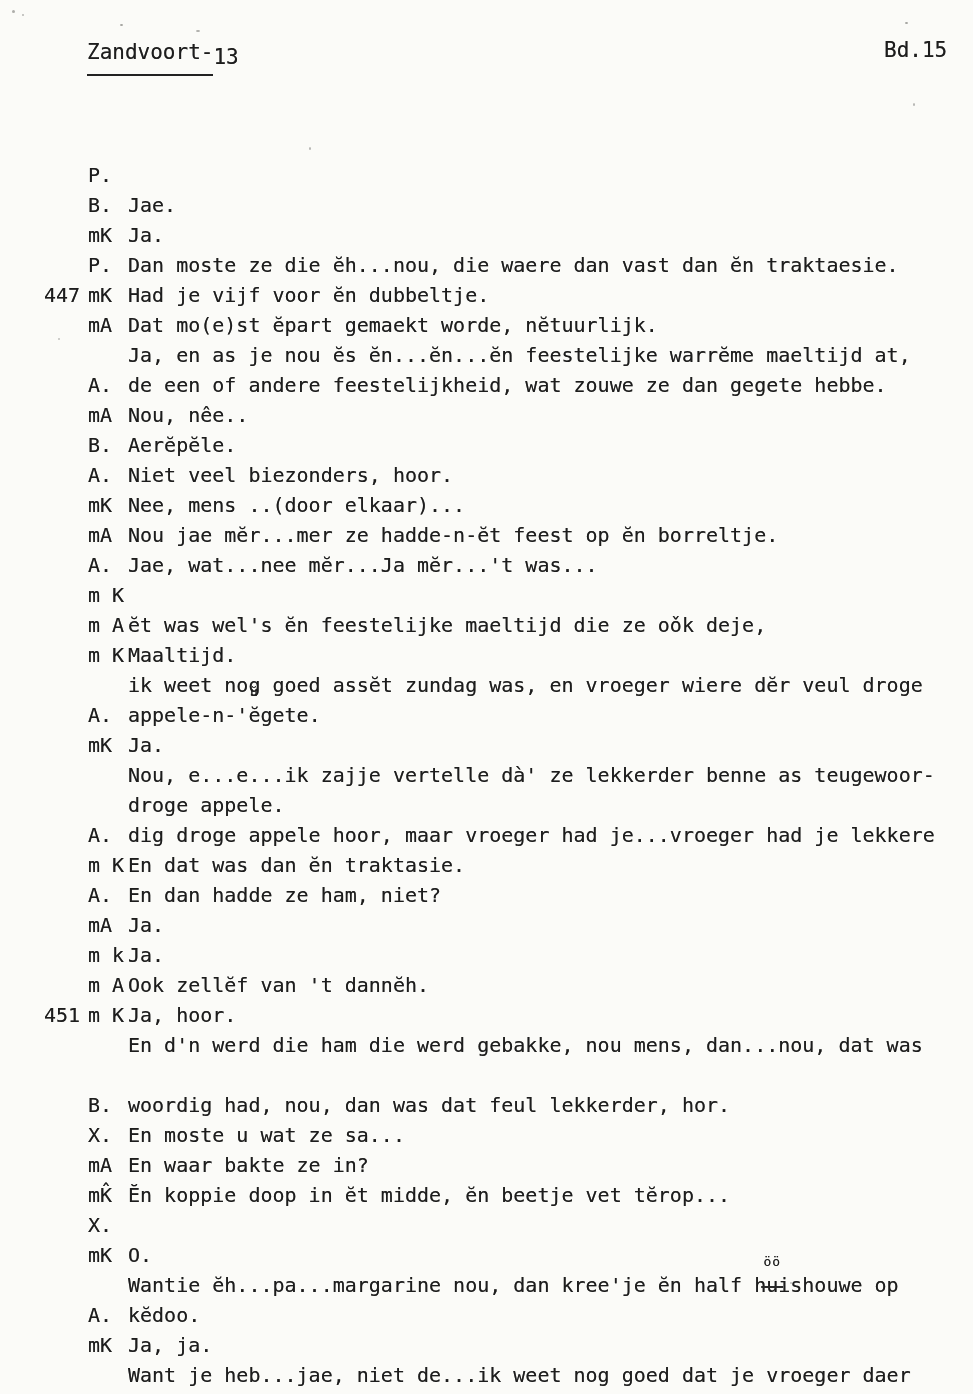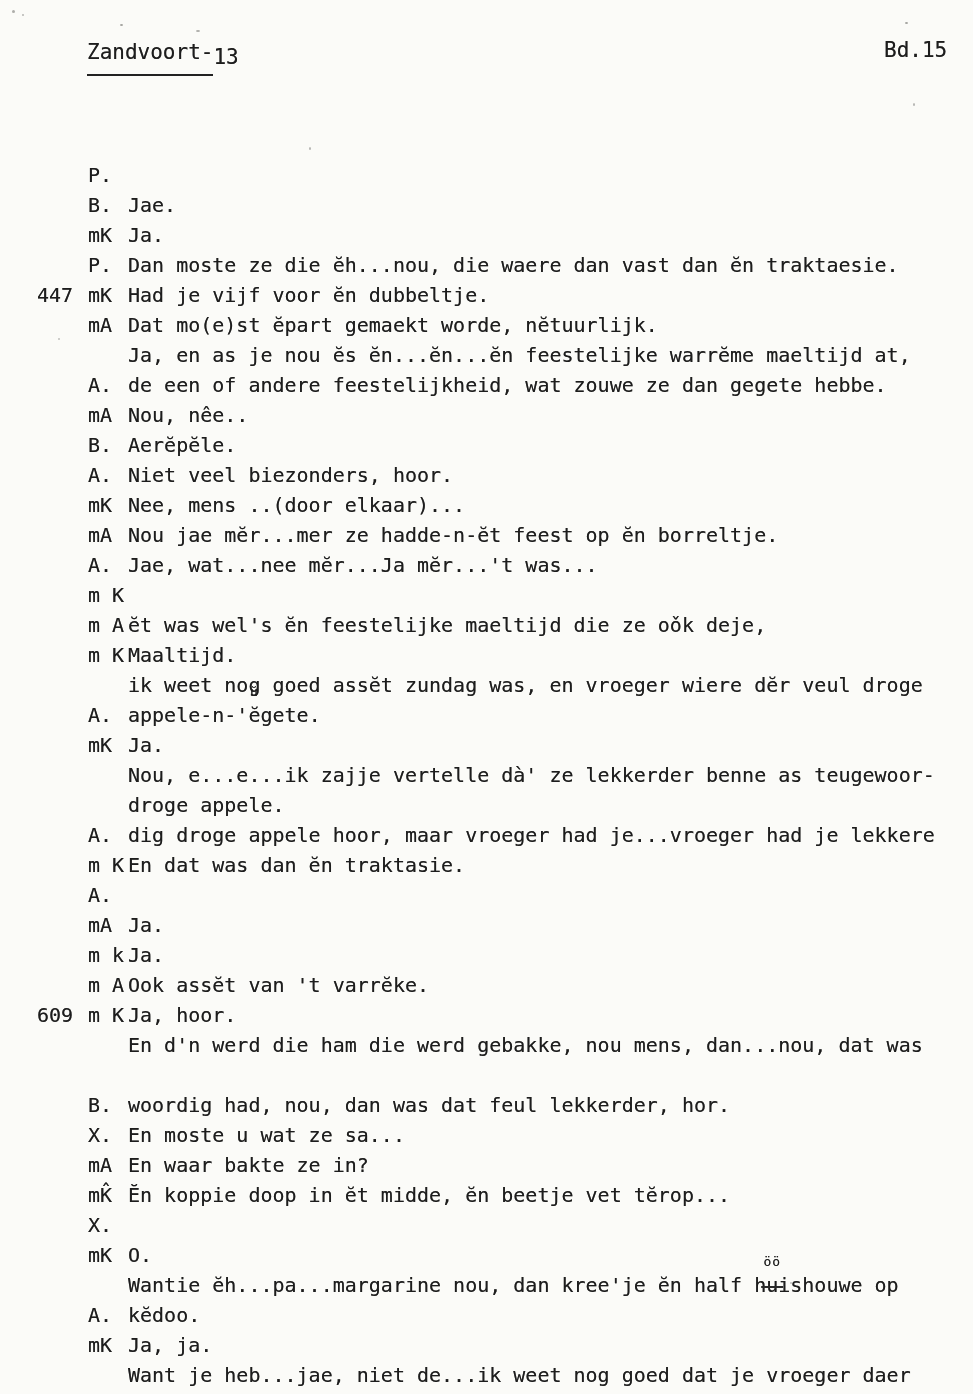--- a/index.html
+++ b/index.html
@@ -12,21 +12,21 @@
     font-family:"DejaVu Sans Mono","Liberation Mono",monospace;
     color:#1d1d1d;
     text-shadow:0 0 0.5px rgba(25,25,25,0.6);
   }
   .hdr-title{position:absolute;left:87px;top:40px;font-size:21px;white-space:pre;}
   .hdr-title .t-main{border-bottom:2.5px solid #222;padding-bottom:10px;display:inline-block;}
   .hdr-title .t-num{position:relative;top:5px;margin-left:0;font-size:21px;}
   .hdr-volume{position:absolute;left:856px;top:38px;font-size:21px;white-space:pre;margin-left:28px;}
   .lines{position:absolute;left:0;top:100px;width:973px;}
   .line{position:relative;height:30px;line-height:30px;font-size:20px;white-space:pre;}
-  .margin{position:absolute;left:37px;}
+  .margin{position:absolute;left:44px;}
   .speaker{position:absolute;left:88px;}
   .text{position:absolute;left:128px;}
   .annotated{position:relative;display:inline-block;}
   .ann-mark{
     position:absolute;left:50%;transform:translateX(-50%);
     top:-15px;font-size:13px;line-height:1;letter-spacing:1px;
     text-shadow:0 0 0.4px rgba(25,25,25,0.6);
   }
   .ann-mark.u{border-bottom:2px solid #2a2a2a;padding:0 2px 18px 2px;}
   .speck{position:absolute;background:#4d4d4a;border-radius:50%;}
@@ -174,54 +174,55 @@
 
   <div class="line">
     <span class="margin"></span>
     <span class="speaker">A.</span>
     <span class="text">En dat was dan ĕn traktasie.</span>
   </div>
 
   <div class="line">
     <span class="margin"></span>
     <span class="speaker">m K</span>
+    <span class="text">En dan hadde ze ham, niet?</span>
   </div>
 
   <div class="line">
     <span class="margin"></span>
     <span class="speaker">A.</span>
     <span class="text">Ja.</span>
   </div>
 
   <div class="line">
     <span class="margin"></span>
     <span class="speaker">mA</span>
     <span class="text">Ja.</span>
   </div>
 
   <div class="line">
     <span class="margin"></span>
     <span class="speaker">m k</span>
-    <span class="text">Ook assĕt van 't varrĕke.</span>
+    <span class="text">Ook zellĕf van 't dannĕh.</span>
   </div>
 
   <div class="line">
     <span class="margin"></span>
     <span class="speaker">m A</span>
     <span class="text">Ja, hoor.</span>
   </div>
 
   <div class="line">
     <span class="margin"></span>
     <span class="speaker">m K</span>
     <span class="text">En d'n werd die ham die werd gebakke, nou mens, dan...nou, dat was</span>
   </div>
 
   <div class="line">
-    <span class="margin">609</span>
+    <span class="margin">451</span>
     <span class="speaker"></span>
   </div>
 
   <div class="line">
     <span class="margin"></span>
     <span class="speaker"></span>
     <span class="text">woordig had, nou, dan was dat feul lekkerder, hor.</span>
   </div>
 
   <div class="line">

